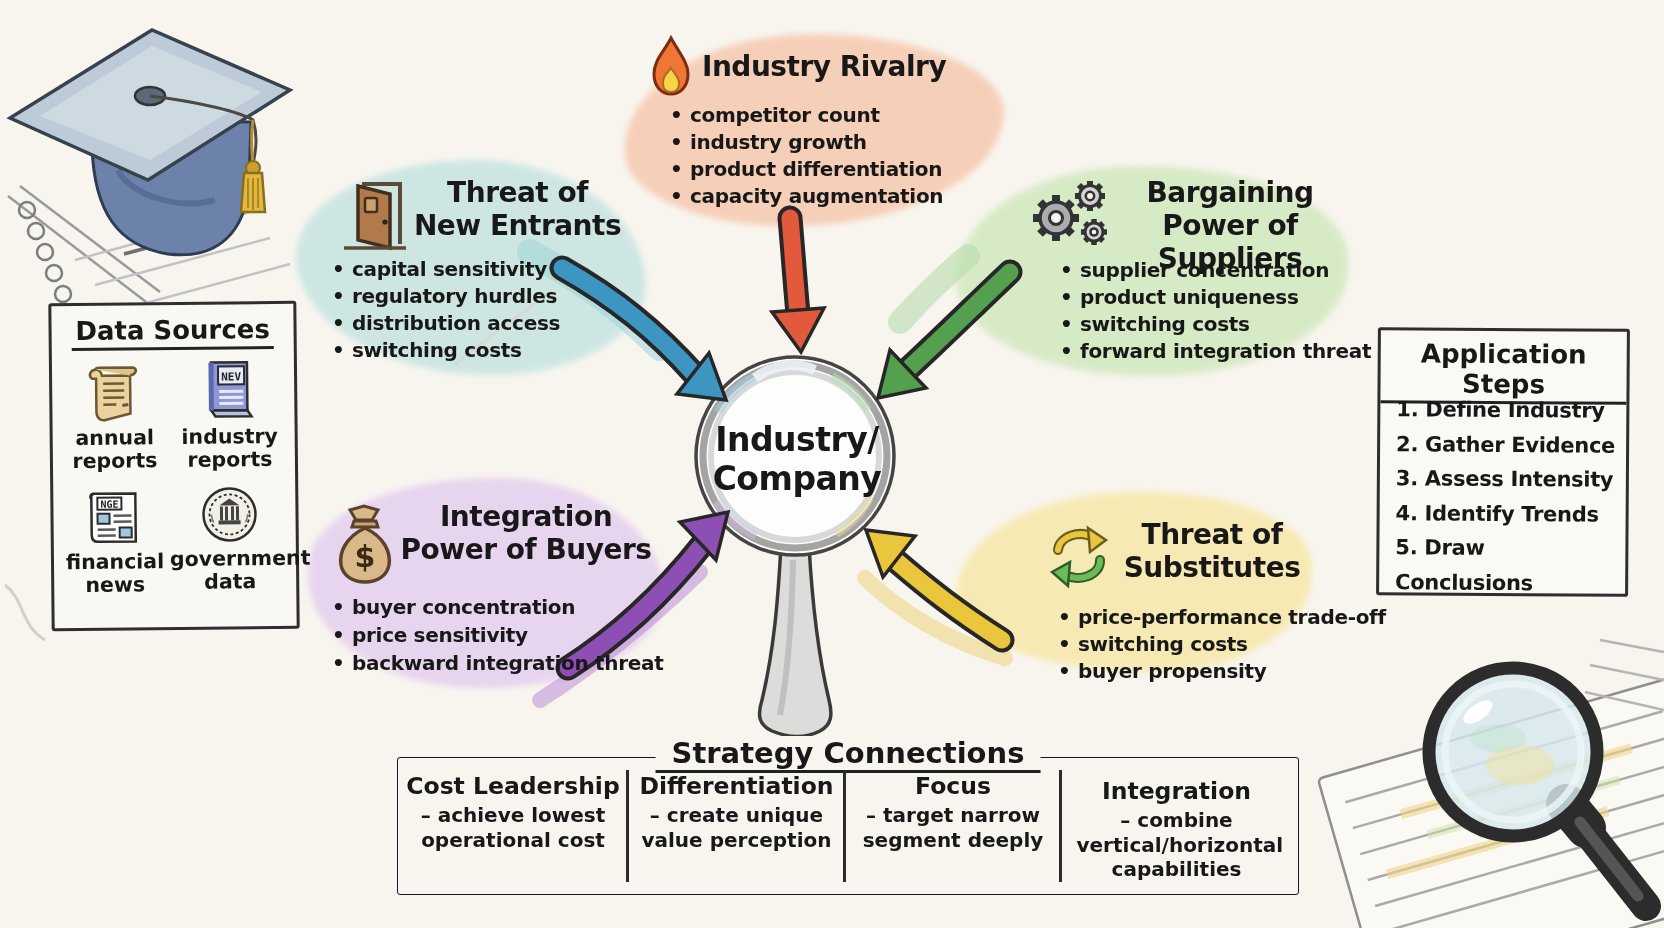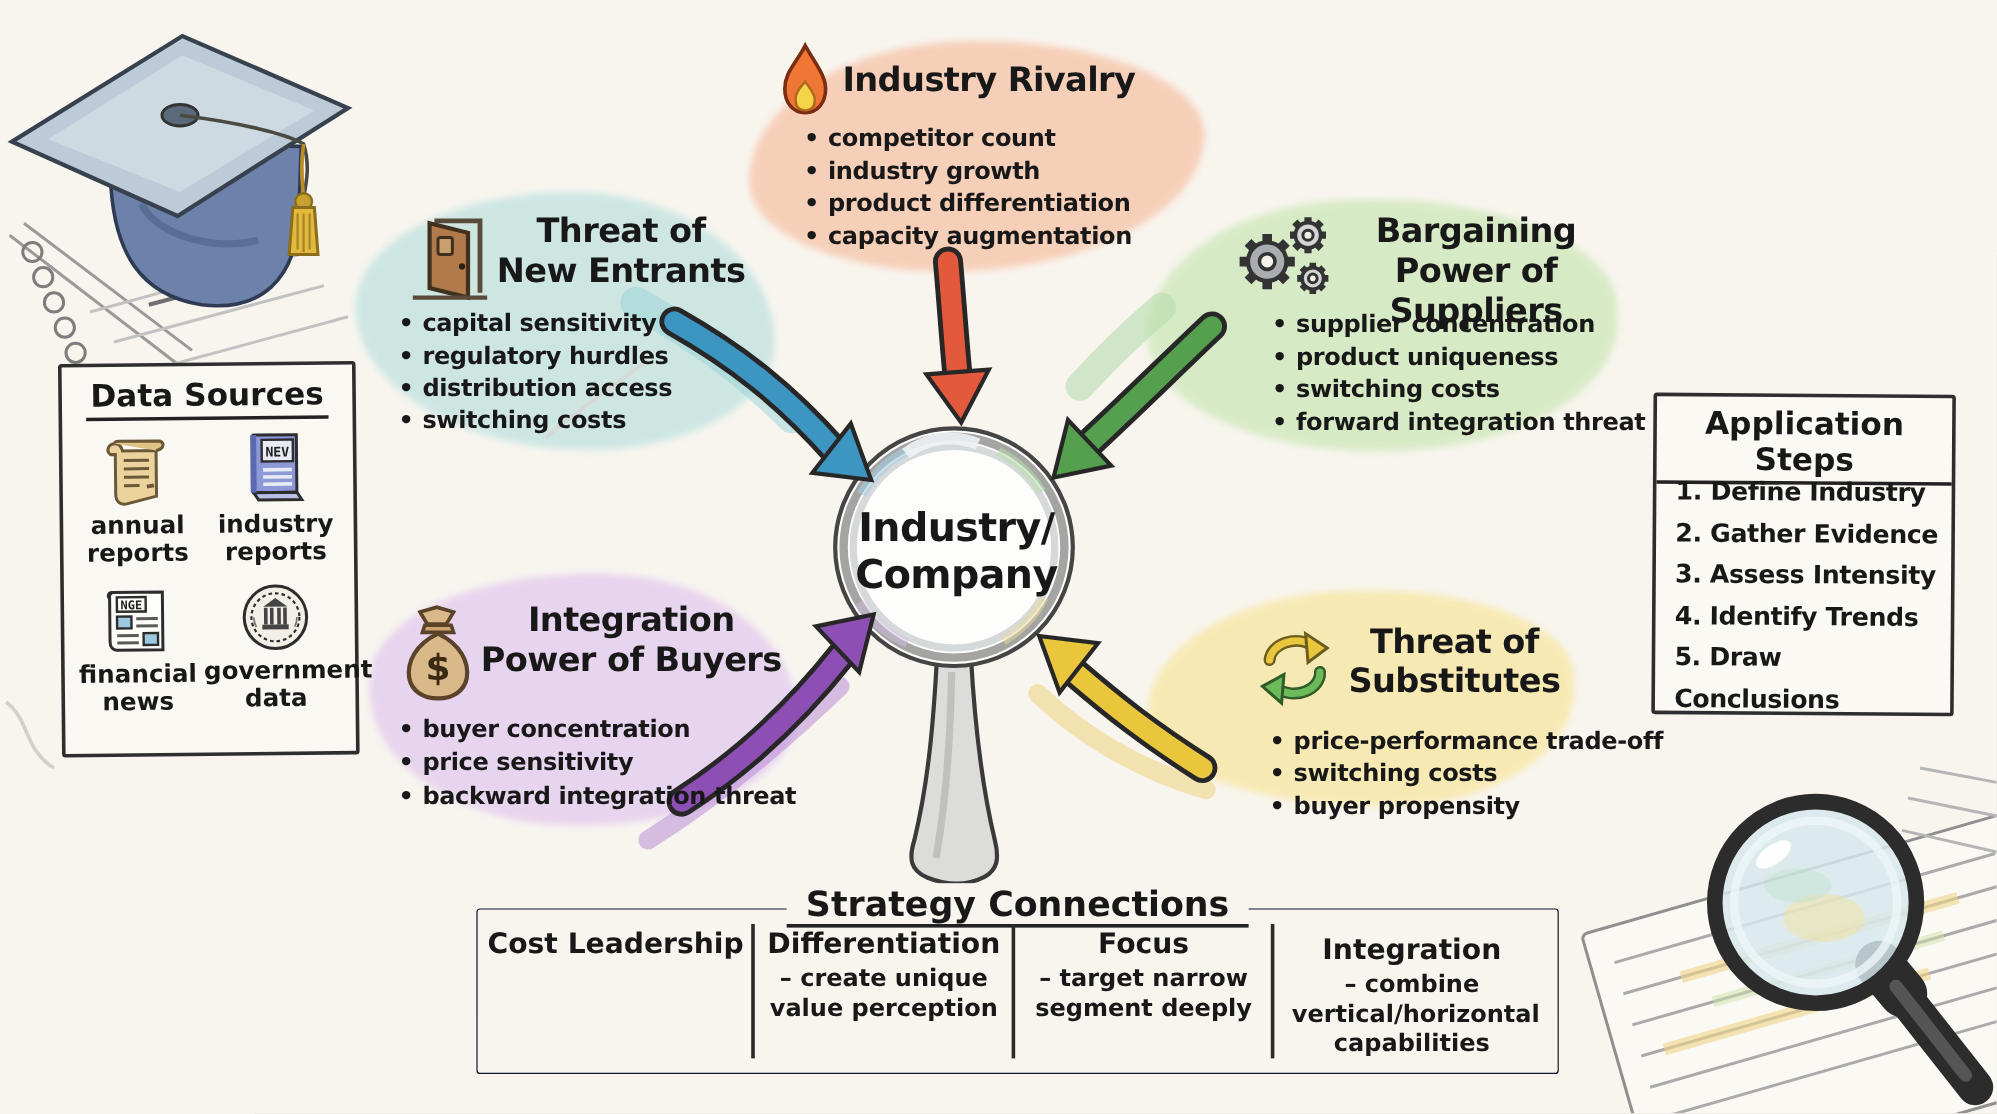--- a/index.html
+++ b/index.html
@@ -307,20 +307,21 @@
   </div>
 
   <div class="panel box-strategy">
     <div class="strategy-title">Strategy Connections</div>
     <div class="vdiv" style="left:228px;"></div>
     <div class="vdiv" style="left:445px;"></div>
     <div class="vdiv" style="left:661px;"></div>
     <div class="strategy-cols">
       <div class="scell" style="width:230px;">
         <div class="sname">Cost Leadership</div>
+        <div class="sdesc">– achieve lowest operational cost</div>
       </div>
       <div class="scell" style="width:217px;">
         <div class="sname">Differentiation</div>
         <div class="sdesc">– create unique value perception</div>
       </div>
       <div class="scell" style="width:216px;">
         <div class="sname">Focus</div>
         <div class="sdesc">– target narrow segment deeply</div>
       </div>
       <div class="scell" style="width:231px;padding-top:20px;">

